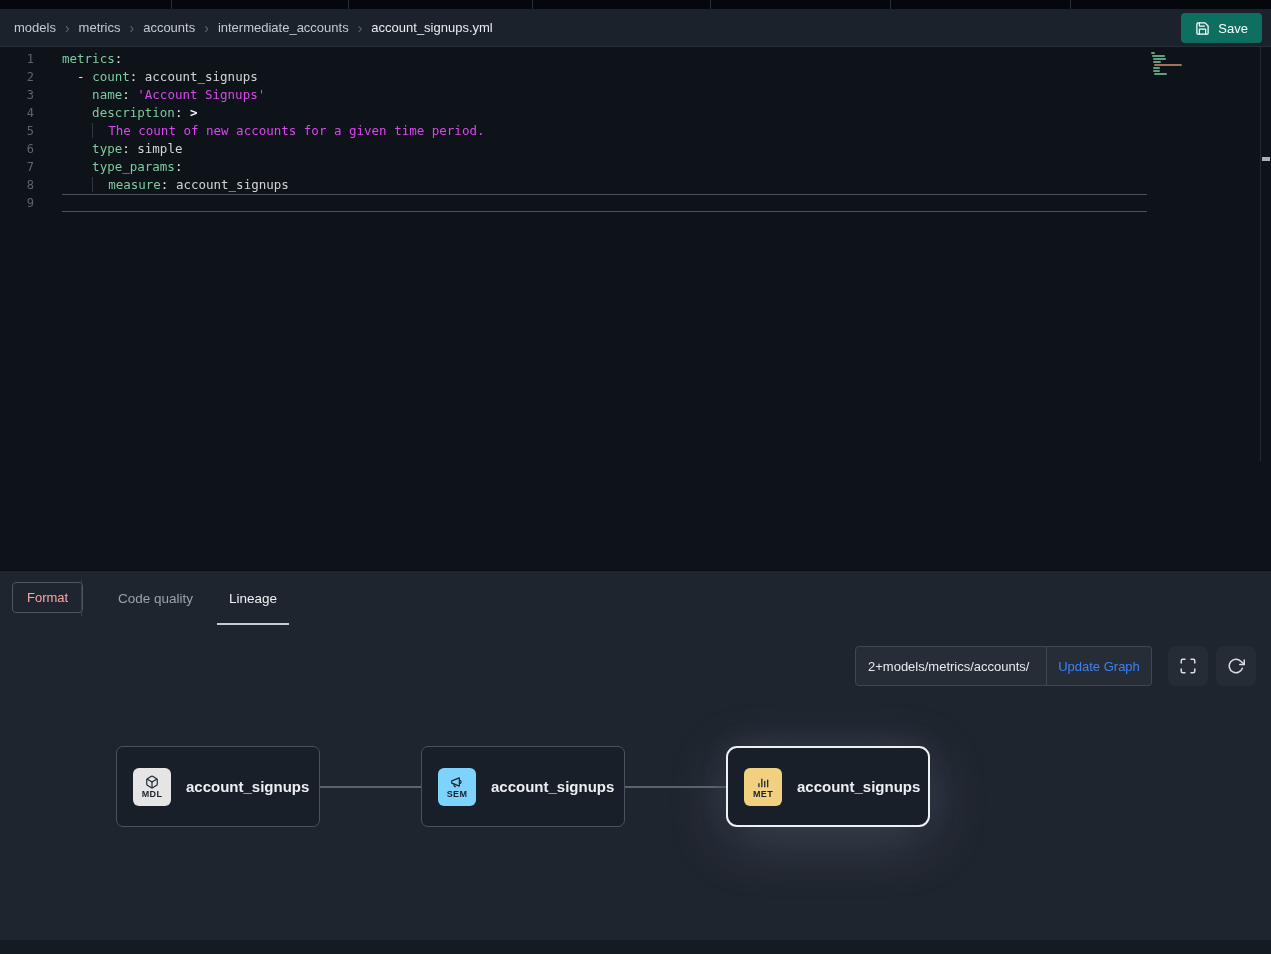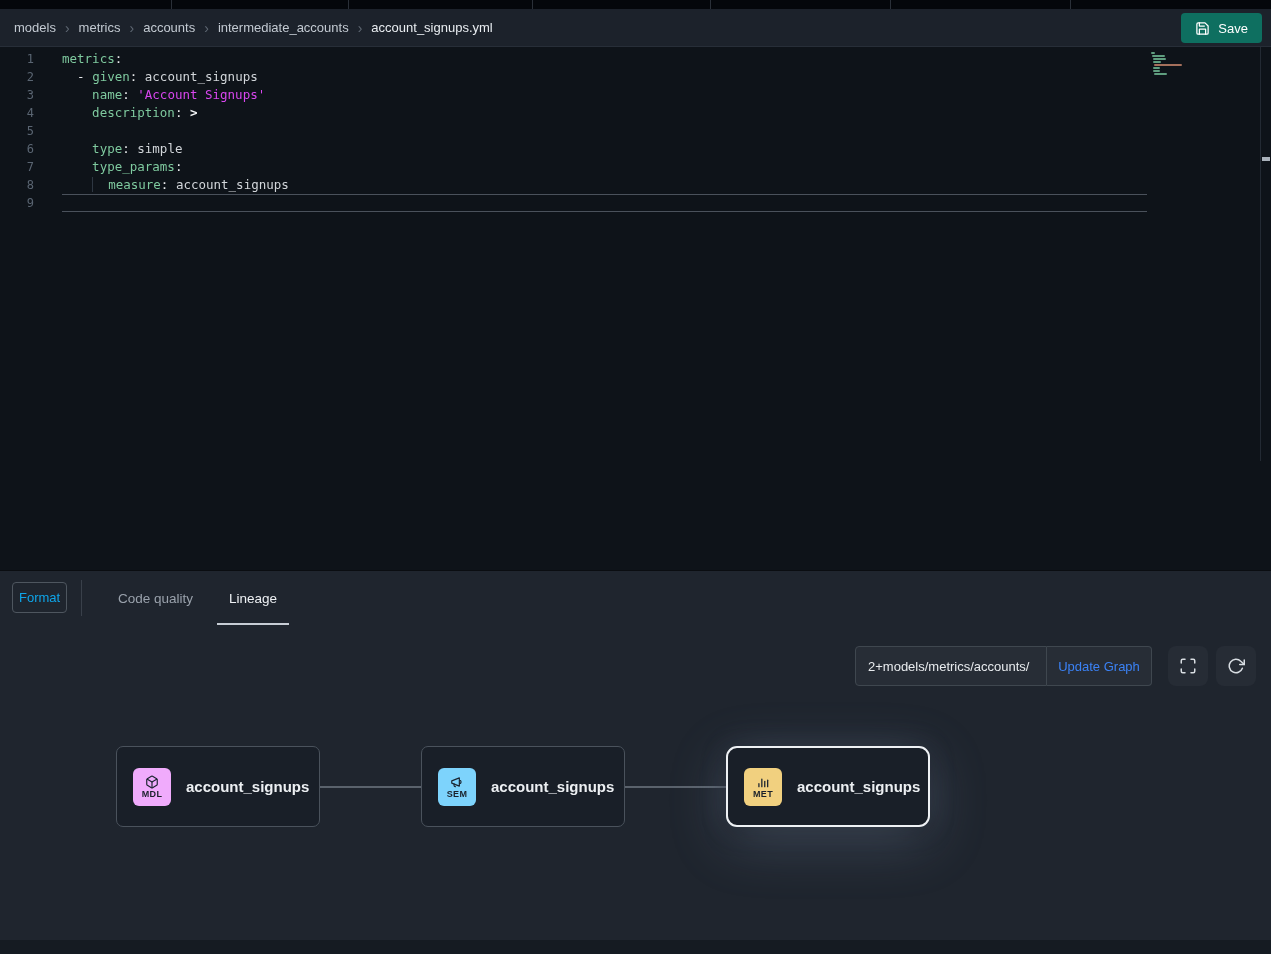--- a/index.html
+++ b/index.html
@@ -38,22 +38,22 @@
   .tok-plain{color:#d2d6da;}
   .tok-guide{border-left:1px solid #2e3742;}
   .minimap{position:absolute;top:5px;right:62px;width:58px;}
   .mm-line{height:2px;margin-bottom:1px;border-radius:1px;}
   .scroll-track{position:absolute;top:0;right:0;width:10px;height:414px;border-left:1px solid #232a33;}
   .scroll-mark{position:absolute;top:110px;right:1px;width:8px;height:4px;background:#a9b1ba;}
 
   
   .panel{position:absolute;left:0;top:570px;width:100%;height:370px;background:#1f252e;
          border-top:1px solid #0a0d11;box-sizing:border-box;}
-  .format-btn{position:absolute;left:12px;top:11px;height:31px;padding:0 6px;background:transparent;
-              border:1px solid #4e565f;border-radius:4px;color:#0ea5e9;font-size:13px;
+  .format-btn{position:absolute;left:12px;top:11px;height:31px;padding:0 14px;background:transparent;
+              border:1px solid #4e565f;border-radius:4px;color:#fca5a5;font-size:13px;
               font-family:inherit;cursor:pointer;}
   .vdiv{position:absolute;left:81px;top:9px;width:1px;height:36px;background:#39404a;}
   .tabs{position:absolute;left:100px;top:0;height:54px;display:flex;}
   .tab{position:relative;padding:0 18px;display:flex;align-items:center;font-size:13.5px;
        color:#9aa2ac;cursor:pointer;height:54px;}
   .tab.active{color:#eef1f4;}
   .tab.active::after{content:"";position:absolute;left:6px;right:6px;bottom:0;height:2px;background:#c7cdd5;}
 
   
   .selector-input{position:absolute;left:855px;top:75px;width:192px;height:40px;box-sizing:border-box;
@@ -117,24 +117,24 @@
             <polyline points="7 3 7 8 15 8"></polyline>
           </svg>
       </span>
       <span>Save</span>
     </button>
   </div>
 
   <div class="editor">
     <div class="code-lines">
         <div class="code-line"><span class="ln">1</span><span class="code"><span class="tok-key">metrics</span><span class="tok-punc">:</span></span></div>
-        <div class="code-line"><span class="ln">2</span><span class="code"><span class="tok-plain">  </span><span class="tok-punc">- </span><span class="tok-key">given</span><span class="tok-punc">:</span><span class="tok-val"> account_signups</span></span></div>
+        <div class="code-line"><span class="ln">2</span><span class="code"><span class="tok-plain">  </span><span class="tok-punc">- </span><span class="tok-key">count</span><span class="tok-punc">:</span><span class="tok-val"> account_signups</span></span></div>
         <div class="code-line"><span class="ln">3</span><span class="code"><span class="tok-plain">    </span><span class="tok-key">name</span><span class="tok-punc">:</span><span class="tok-plain"> </span><span class="tok-str">'Account Signups'</span></span></div>
         <div class="code-line"><span class="ln">4</span><span class="code"><span class="tok-plain">    </span><span class="tok-key">description</span><span class="tok-punc">:</span><span class="tok-plain"> </span><span class="tok-bold">&gt;</span></span></div>
-        <div class="code-line"><span class="ln">5</span></div>
+        <div class="code-line"><span class="ln">5</span><span class="code"><span class="tok-plain">    </span><span class="tok-guide"></span><span class="tok-plain">  </span><span class="tok-str">The count of new accounts for a given time period.</span></span></div>
         <div class="code-line"><span class="ln">6</span><span class="code"><span class="tok-plain">    </span><span class="tok-key">type</span><span class="tok-punc">:</span><span class="tok-val"> simple</span></span></div>
         <div class="code-line"><span class="ln">7</span><span class="code"><span class="tok-plain">    </span><span class="tok-key">type_params</span><span class="tok-punc">:</span></span></div>
         <div class="code-line"><span class="ln">8</span><span class="code"><span class="tok-plain">    </span><span class="tok-guide"></span><span class="tok-plain">  </span><span class="tok-key">measure</span><span class="tok-punc">:</span><span class="tok-val"> account_signups</span></span></div>
         <div class="code-line active"><span class="ln">9</span><span class="code"></span></div>
       </div>
     <div class="minimap">
         <div class="mm-line" style="margin-left: 0px; width: 4.4px; background: rgb(95, 158, 127);"></div>
         <div class="mm-line" style="margin-left: 1px; width: 12.65px; background: rgb(95, 158, 127);"></div>
         <div class="mm-line" style="margin-left: 2px; width: 13.2px; background: rgb(95, 158, 127);"></div>
         <div class="mm-line" style="margin-left: 2px; width: 7.7px; background: rgb(95, 158, 127);"></div>
@@ -175,21 +175,21 @@
             <path d="M20.49 15a9 9 0 1 1-2.12-9.36L23 10"></path>
           </svg>
       </span>
     </button>
 
     <div style="position:absolute;left:0;top:0;width:100%;height:100%;">
       <div class="edge" style="left:320px;width:101px"></div>
       <div class="edge" style="left:625px;width:101px"></div>
       <div id="nodes">
           <div class="node" style="left: 116px;">
-            <div class="badge" style="background: #f0abfc;">
+            <div class="badge" style="background: #e5e5e5;">
               <span style="display: flex;">
                 <svg viewBox="0 0 24 24" fill="none" stroke="currentColor" stroke-width="2" stroke-linejoin="round">
                   <path d="M21 16V8a2 2 0 0 0-1-1.73l-7-4a2 2 0 0 0-2 0l-7 4A2 2 0 0 0 3 8v8a2 2 0 0 0 1 1.73l7 4a2 2 0 0 0 2 0l7-4A2 2 0 0 0 21 16z"></path>
                   <path d="M3.3 7 12 12l8.7-5"></path>
                   <path d="M12 22V12"></path>
                 </svg>
               </span>
               <span class="badge-label">MDL</span>
             </div>
             <span class="node-label">account_signups</span>

